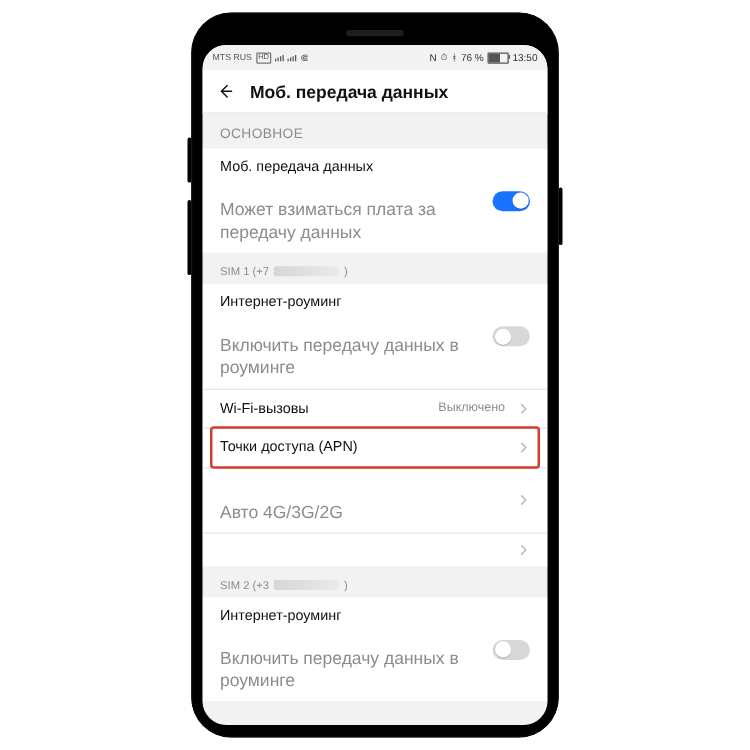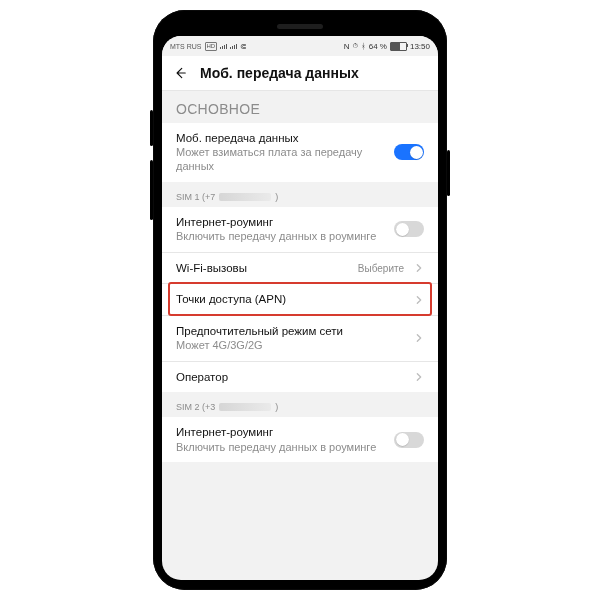--- a/index.html
+++ b/index.html
@@ -41,26 +41,26 @@
   .batt{display:inline-block;width:15px;height:7px;border:0.7px solid #555;border-radius:1px;position:relative;}
   .batt::after{content:"";position:absolute;right:-2px;top:1.5px;width:1.2px;height:3px;background:#555;}
   .batt i{display:block;height:100%;width:58%;background:#555;}
   
   .header{background:#fff;display:flex;align-items:center;gap:12px;padding:9px 12px 9px 10px;border-bottom:1px solid var(--div);}
   .back-icon{width:16px;height:16px;display:flex;align-items:center;justify-content:center;}
   .back-icon svg{width:14px;height:14px;}
   .header-title{font-size:14px;font-weight:600;color:#111;}
   
   .content{flex:1;overflow:hidden;font-size:11px;}
-  .section-label{font-size:14px;color:var(--sub);letter-spacing:0.3px;padding:10px 14px 6px;}
+  .section-label{font-size:11px;color:var(--sub);letter-spacing:0.3px;padding:10px 14px 6px;}
   .row{background:#fff;padding:8px 14px;display:flex;align-items:center;justify-content:space-between;gap:10px;border-top:1px solid var(--div);}
   .row:first-of-section{border-top:none;}
   .row .txt{flex:1;min-width:0;}
   .row .title{font-size:11.5px;color:var(--text);line-height:1.25;}
-  .row .sub{font-size:11px;color:var(--sub);line-height:1.25;margin-top:1px;}
+  .row .sub{font-size:14px;color:var(--sub);line-height:1.25;margin-top:18px;}
   .row .value{font-size:10px;color:var(--sub);white-space:nowrap;}
   .chevron{width:10px;height:10px;flex:none;}
   .chevron svg{width:10px;height:10px;}
   .chevron path{stroke:#bdbdbd;stroke-width:1.6;fill:none;stroke-linecap:round;stroke-linejoin:round;}
   
   .toggle{width:30px;height:16px;border-radius:9px;position:relative;flex:none;}
   .toggle.on{background:var(--accent);}
   .toggle.off{background:var(--off);}
   .toggle::after{content:"";position:absolute;top:1.5px;width:13px;height:13px;border-radius:50%;background:#fff;box-shadow:0 0.5px 1px rgba(0,0,0,.25);}
   .toggle.on::after{right:1.5px;}
@@ -100,21 +100,21 @@
               <i></i>
               <i></i>
               <i></i>
             </span>
           <span style="font-size:8px;">⋐</span>
         </div>
         <div class="status-right">
           <span>N</span>
           <span style="font-size:7px;">⏱</span>
           <span style="font-size:8px;">ᚼ</span>
-          <span>64 %</span>
+          <span>76 %</span>
           <span class="batt">
               <i></i>
             </span>
           <span>13:50</span>
         </div>
       </div>
 
       <div class="header">
         <div class="back-icon">
           <svg viewBox="0 0 24 24">
@@ -148,51 +148,49 @@
             <div class="sub">Включить передачу данных в роуминге</div>
           </div>
           <div class="toggle off"></div>
         </div>
 
 
         <div class="row">
           <div class="txt">
             <div class="title">Wi-Fi-вызовы</div>
           </div>
-          <div class="value">Выберите</div>
+          <div class="value">Выключено</div>
           <div class="chevron"><svg viewBox="0 0 12 12">
                 <path d="M4 2 L8 6 L4 10"></path>
               </svg></div>
         </div>
 
         <div class="hl-wrap">
           <div class="row">
             <div class="txt">
               <div class="title">Точки доступа (APN)</div>
             </div>
             <div class="chevron"><svg viewBox="0 0 12 12">
                   <path d="M4 2 L8 6 L4 10"></path>
                 </svg></div>
           </div>
           <div class="hl-box"></div>
         </div>
 
         <div class="row">
           <div class="txt">
-            <div class="title">Предпочтительный режим сети</div>
-            <div class="sub">Может 4G/3G/2G</div>
+            <div class="sub">Авто 4G/3G/2G</div>
           </div>
           <div class="chevron"><svg viewBox="0 0 12 12">
                 <path d="M4 2 L8 6 L4 10"></path>
               </svg></div>
         </div>
 
         <div class="row">
           <div class="txt">
-            <div class="title">Оператор</div>
           </div>
           <div class="chevron"><svg viewBox="0 0 12 12">
                 <path d="M4 2 L8 6 L4 10"></path>
               </svg></div>
         </div>
 
         <div class="sim-head">
           <span>SIM 2 (+3</span>
           <span class="sim-blur"></span>
           <span>)</span>

